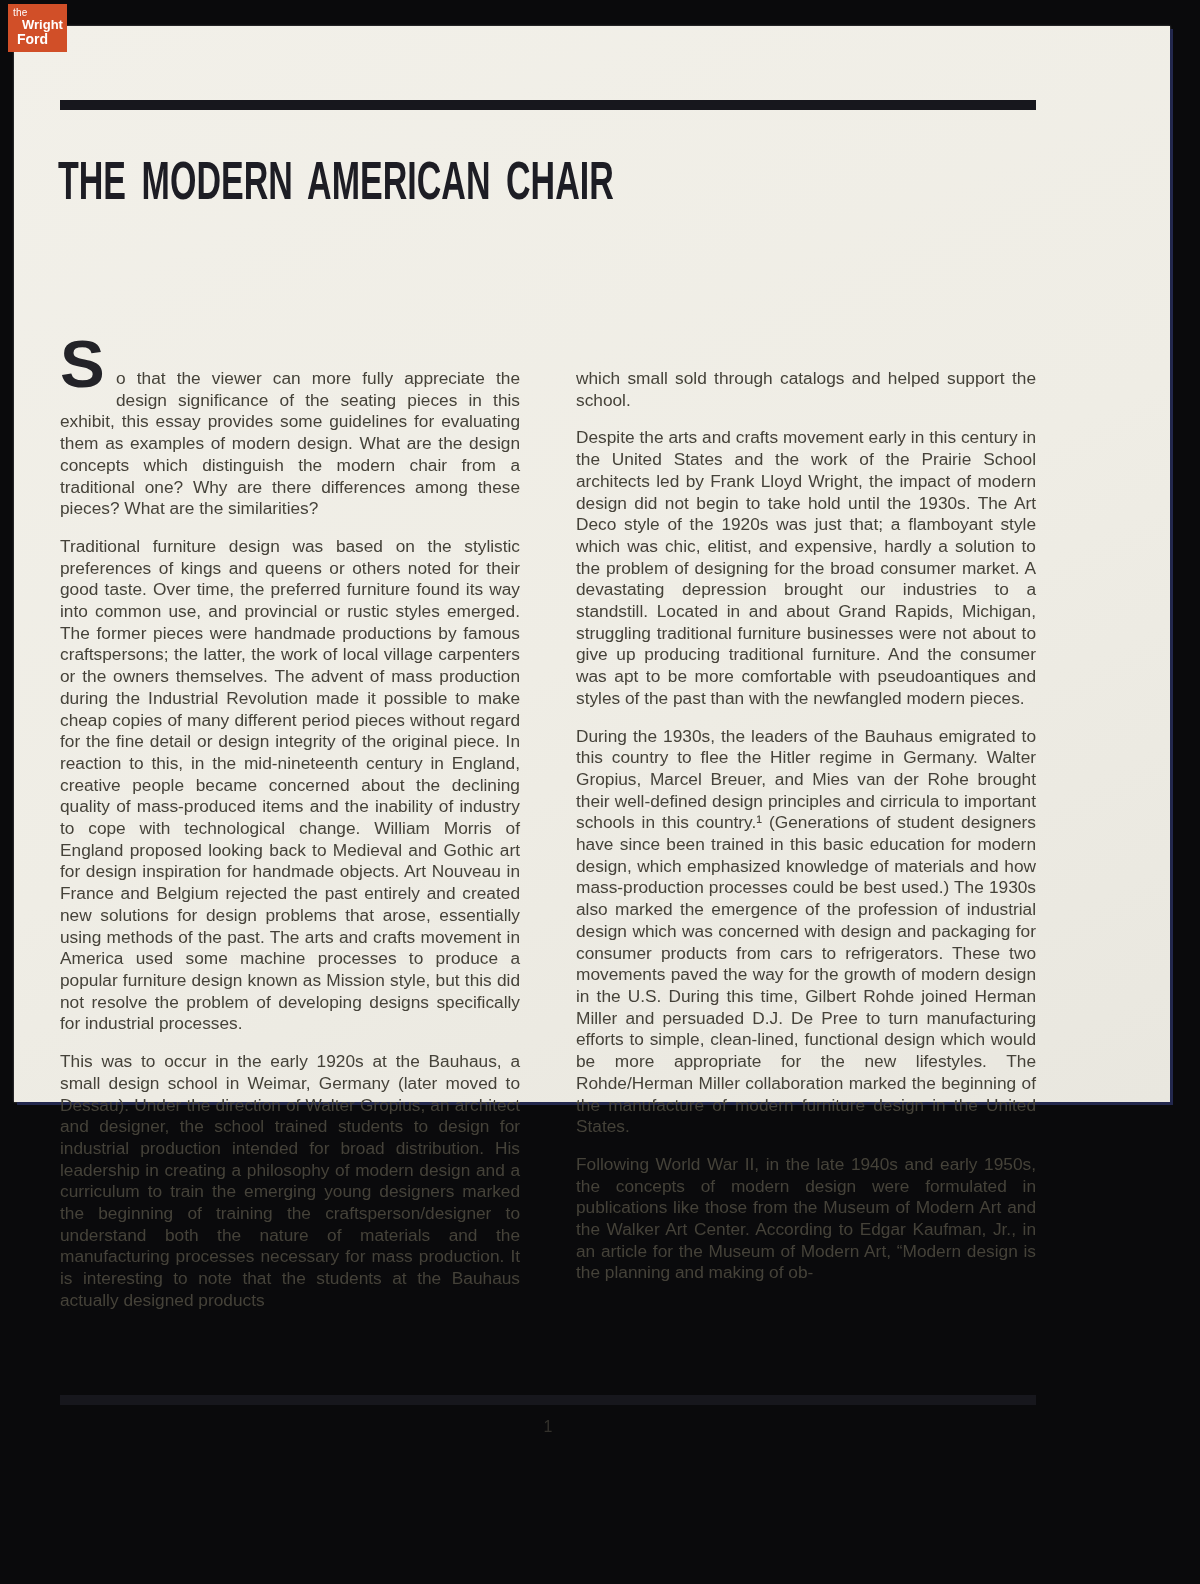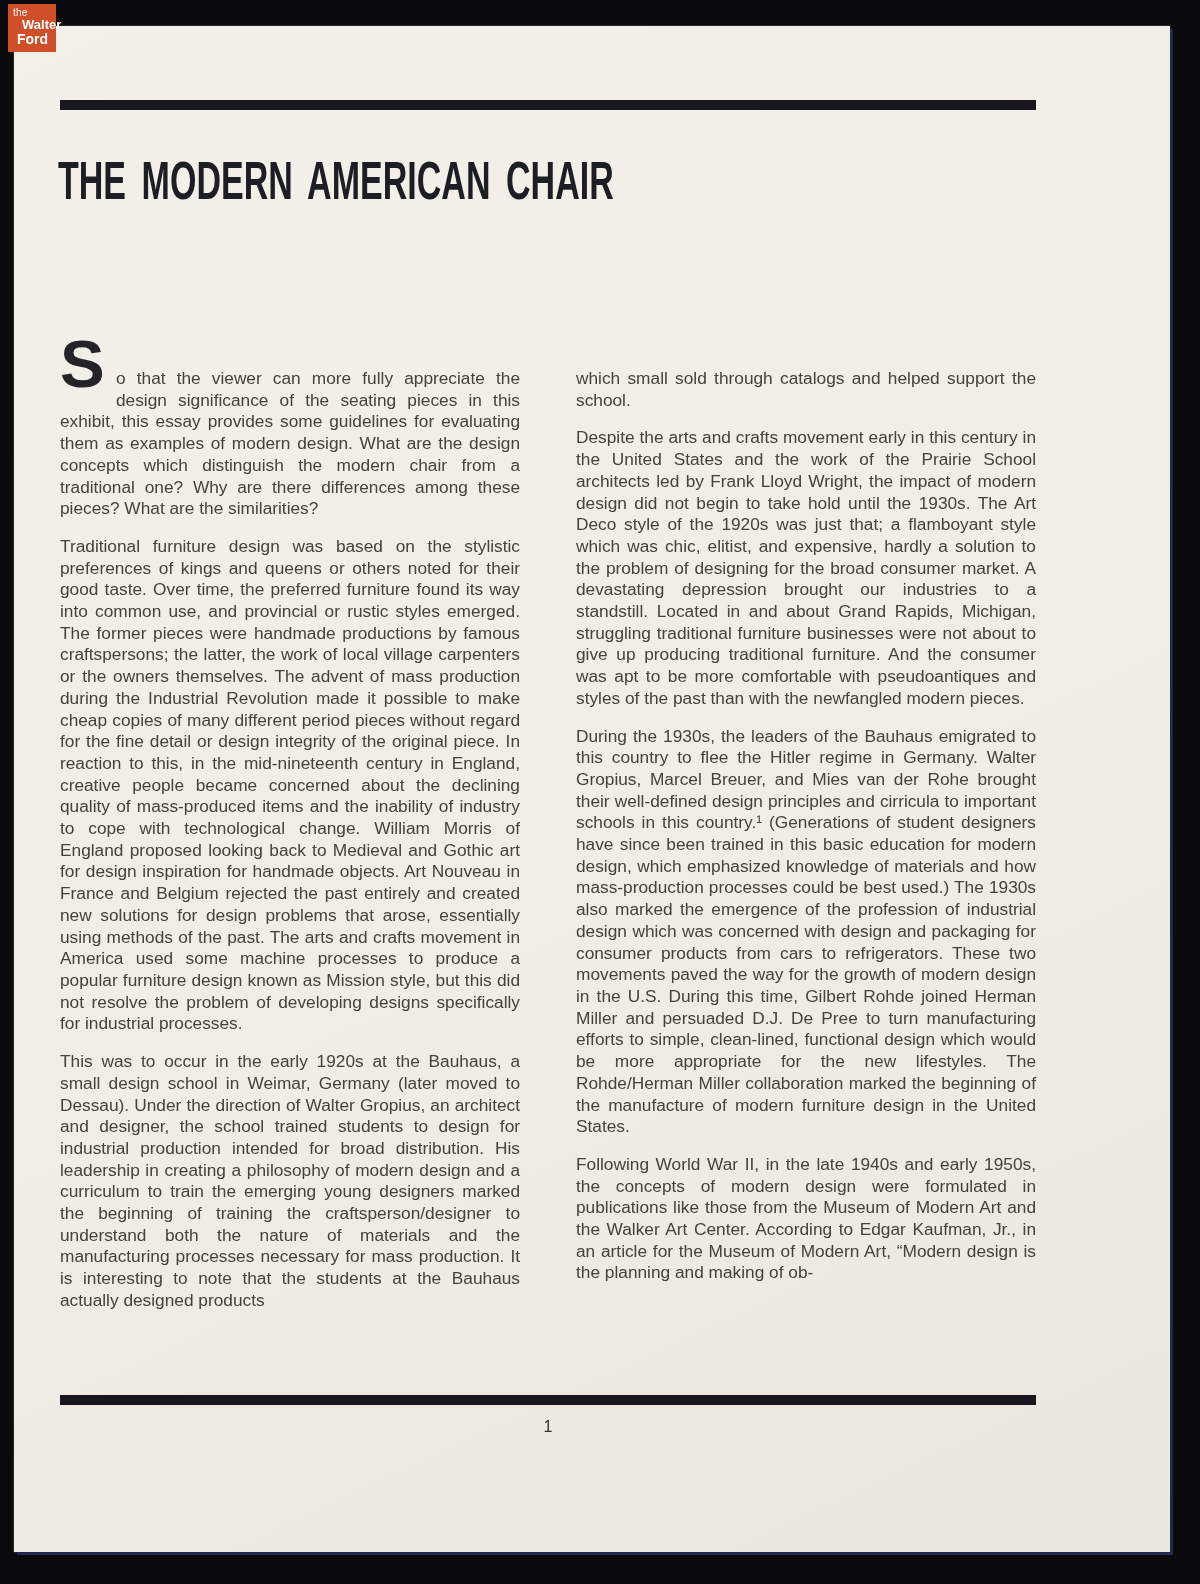--- a/index.html
+++ b/index.html
@@ -4,26 +4,26 @@
 <style>
   html,body{margin:0;padding:0;background:#0b0b0d;}
   body{
     position:relative;
     width:1200px;height:1584px;
     overflow:hidden;
     font-family:"Liberation Sans", sans-serif;
   }
   .scan-bg{position:absolute;inset:0;background:#0a0a0c;}
   .page{
-    position:absolute;left:14px;top:26px;width:1156px;height:1526px;
+    position:absolute;left:14px;top:26px;width:1156px;height:1076px;
     background:linear-gradient(155deg,#f2f0e9 0%,#efede5 55%,#e9e7df 100%);
     box-shadow:3px 3px 0 #23284e, 0 0 2px rgba(255,255,255,.35);
   }
   .logo{
-    position:absolute;left:8px;top:4px;width:48px;height:48px;
+    position:absolute;left:8px;top:4px;width:59px;height:48px;
     background:#d14f28;z-index:5;color:#fff;
   }
   .logo .l1{position:absolute;left:5px;top:3px;font-size:10px;letter-spacing:.2px;}
   .logo .l2{position:absolute;left:14px;top:13px;font-size:13px;font-weight:bold;}
   .logo .l3{position:absolute;left:9px;top:27px;font-size:14px;font-weight:bold;}
   .rule{position:absolute;left:46px;width:976px;height:10px;background:#17171d;}
   .rule-top{top:74px;}
   .rule-bottom{top:1369px;}
   .title{
     position:absolute;left:44px;top:90px;
@@ -81,15 +81,15 @@
   </div>
 
   <div class="rule rule-bottom"></div>
 
   <div class="pagenum">1</div>
 
 </div>
 
 <div class="logo">
   <span class="l1">the</span>
-  <span class="l2">Walter</span>
+  <span class="l2">Wright</span>
   <span class="l3">Ford</span>
 </div>
 
 </body></html>

